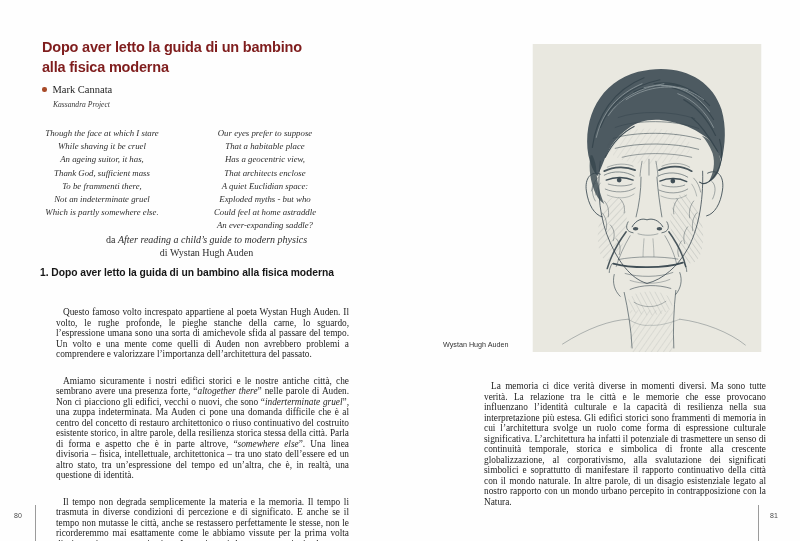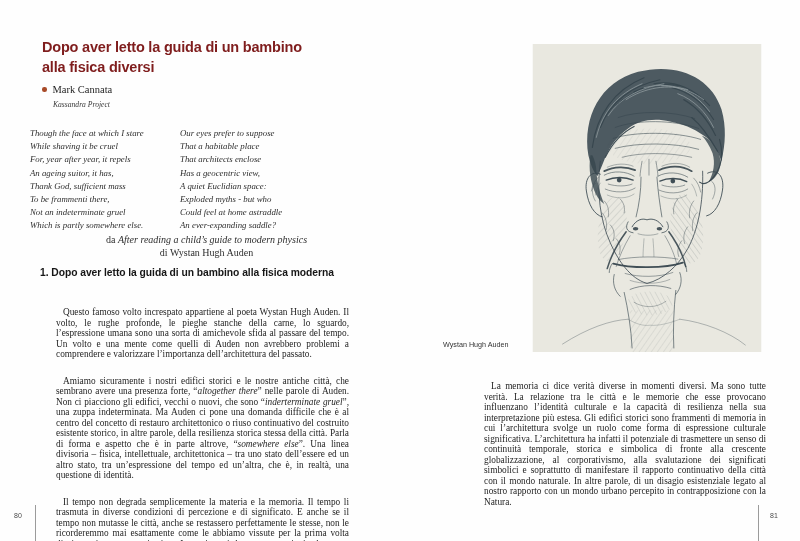--- a/index.html
+++ b/index.html
@@ -12,21 +12,21 @@
   .abs{position:absolute}
   .title{
     left:42px;top:38px;
     font-family:"Liberation Sans",sans-serif;font-weight:bold;
     font-size:14.5px;line-height:19.5px;color:#7f1d1d;
     letter-spacing:-0.2px;white-space:nowrap;
   }
   .author-row{left:42px;top:84px;font-size:10.5px;color:#262626}
   .bullet{display:inline-block;width:4.5px;height:4.5px;border-radius:50%;margin-right:6px;vertical-align:1.5px}
   .affiliation{left:53px;top:100px;font-style:italic;font-size:7.6px;color:#3a3a3a}
-  .stanza{font-style:italic;font-size:8.8px;line-height:13.2px;text-align:left;color:#2e2e2e}
+  .stanza{font-style:italic;font-size:8.8px;line-height:13.2px;text-align:center;color:#2e2e2e}
   .s1{left:30px;top:127px;width:144px}
   .s2{left:180px;top:127px;width:170px}
   .attribution{left:100px;top:234px;width:213px;text-align:center;font-size:10px;line-height:12.6px;color:#2e2e2e}
   .attribution em{font-style:italic}
   .section-heading{
     left:40px;top:267px;width:335px;
     font-family:"Liberation Sans",sans-serif;font-weight:bold;
     font-size:10.3px;color:#161616;letter-spacing:-0.05px;white-space:nowrap;
   }
   .body-col{font-size:9.3px;line-height:10.5px;text-align:justify;color:#242424}
@@ -43,43 +43,42 @@
   .rule{width:1px;background:#9b9b9b}
   .rule-left{left:35px;top:505px;height:36px}
   .rule-right{left:758px;top:505px;height:36px}
 </style>
 </head>
 <body>
 
 <div>
   <div class="abs title">
     <div>Dopo aver letto la guida di un bambino</div>
-    <div>alla fisica diversi</div>
+    <div>alla fisica moderna</div>
   </div>
 
   <div class="abs author-row">
     <span class="bullet" style="background-color: rgb(168, 74, 40);"></span><span>Mark Cannata</span>
   </div>
   <div class="abs affiliation">Kassandra Project</div>
 
   <div class="abs stanza s1">
       <div>Though the face at which I stare</div>
       <div>While shaving it be cruel</div>
-      <div>For, year after year, it repels</div>
       <div>An ageing suitor, it has,</div>
       <div>Thank God, sufficient mass</div>
       <div>To be frammenti there,</div>
       <div>Not an indeterminate gruel</div>
       <div>Which is partly somewhere else.</div>
     </div>
   <div class="abs stanza s2">
       <div>Our eyes prefer to suppose</div>
       <div>That a habitable place</div>
+      <div>Has a geocentric view,</div>
       <div>That architects enclose</div>
-      <div>Has a geocentric view,</div>
       <div>A quiet Euclidian space:</div>
       <div>Exploded myths - but who</div>
       <div>Could feel at home astraddle</div>
       <div>An ever-expanding saddle?</div>
     </div>
 
   <div class="abs attribution">
     <div><span>da</span> <em>After reading a child’s guide to modern physics</em></div>
     <div>di Wystan Hugh Auden</div>
   </div>

